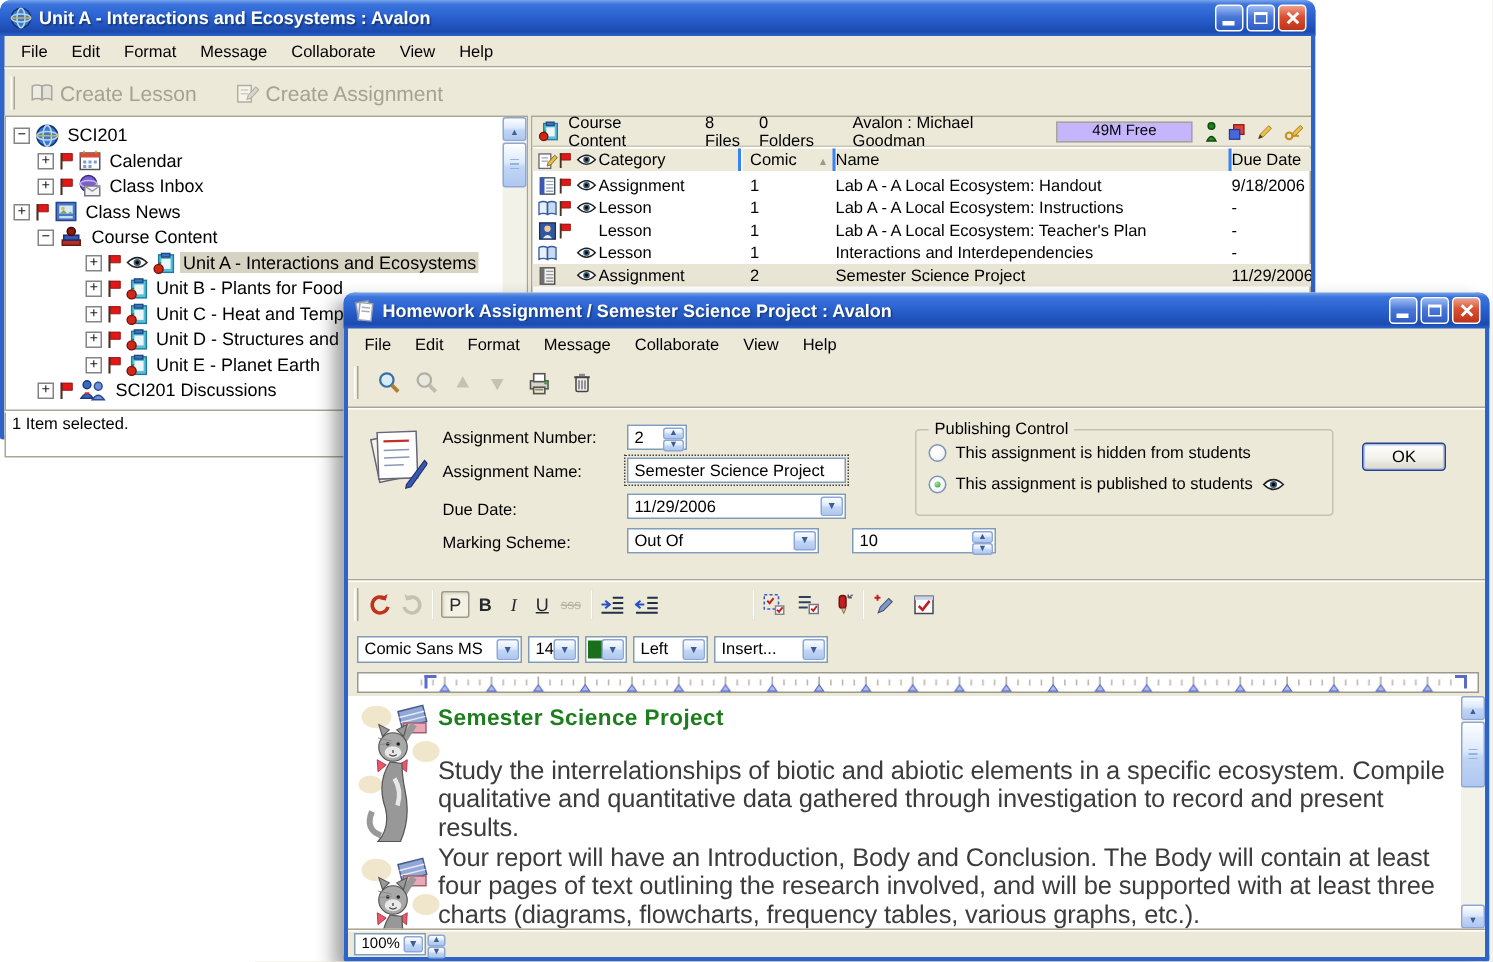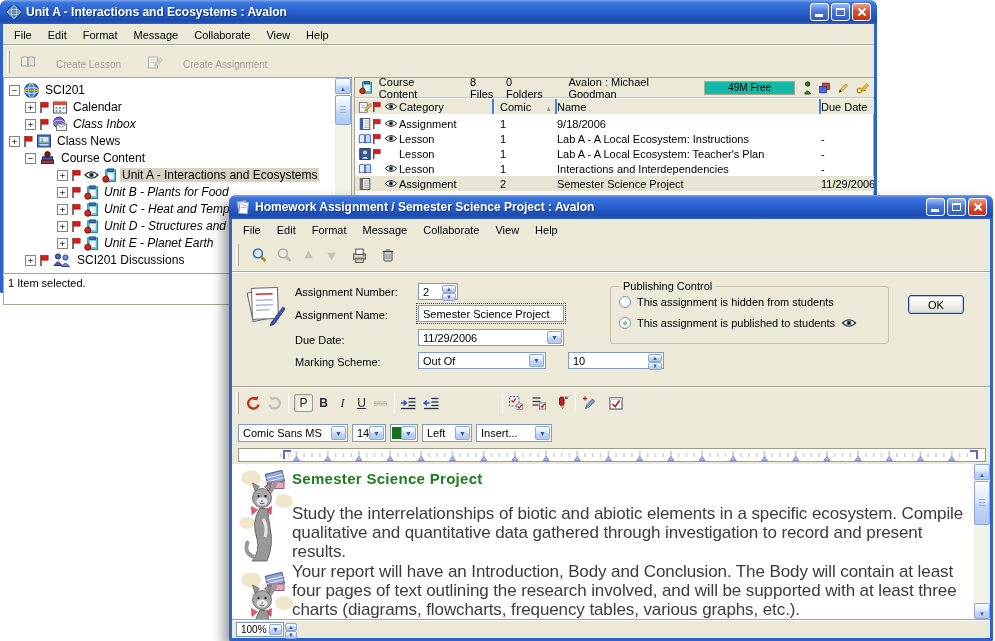--- a/index.html
+++ b/index.html
@@ -24,30 +24,30 @@
   .gmax{width:9px;height:8px;border:1px solid #fff;border-top:2px solid #fff}
   .gx{width:10px;height:10px;position:relative}
   .gx::before,.gx::after{content:"";position:absolute;left:4px;top:0;width:2px;height:10px;background:#fff}
   .gx::before{transform:rotate(45deg)}.gx::after{transform:rotate(-45deg)}
   .menubar{position:absolute;display:flex;align-items:center;font-size:11px;height:19px;padding-left:4px;gap:2px}
   .menu{padding:2px 7px}
   .grip{width:3px;border-left:1px solid #fff;border-right:1px solid #A9A694;height:22px;margin:0 4px}
   .groove{position:absolute;height:2px;border-top:1px solid #A9A694;border-bottom:1px solid #fff}
   .disabled{color:#A5A195}
   .disabled svg{filter:grayscale(1) opacity(.45)}
-  .tbbtn{display:flex;align-items:flex-end;gap:20px;font-size:10px;padding:2px 6px}
+  .tbbtn{display:flex;align-items:flex-end;gap:4px;font-size:14px;padding:2px 6px}
   
   .panel{position:absolute;background:#fff;border:1px solid #A9A694}
   .trow{position:absolute;height:16px;display:flex;align-items:center;gap:3px;font-size:12px;white-space:nowrap}
   .exp{width:11px;height:11px;border:1px solid #848484;background:#fff;font:9px/9px "DejaVu Sans Mono",monospace;
     display:flex;align-items:center;justify-content:center;color:#222;flex:none}
   .exp.plus::before{content:"+"} .exp.minus::before{content:"\2212"}
   .tlabel{padding:0 2px}
   .tlabel.sel{background:#D7D3C3}
-  .ital{font-style:italic}
+  .ital{}
   
   .lrow{position:absolute;left:0;height:15px;width:519px;display:flex;align-items:center;font-size:11px;white-space:nowrap}
   .c-icon{width:14px;margin-left:3px;flex:none}.c-flag{width:12px;flex:none}.c-eye{width:15px;flex:none}
   .c-cat{width:95px;flex:none;overflow:hidden}.c-num{width:63px;flex:none;padding-left:6px;overflow:hidden}
   .c-name{width:264px;flex:none;overflow:hidden}.c-due{flex:1;overflow:hidden}
   .hcell{border-right:2px solid #3b82f6;box-shadow:1px 0 0 #fff;height:15px;display:flex;align-items:center}
   .sortarrow::before{content:"\25B2";font-size:7px;color:#9C9A8C;margin-left:14px}
   
   .xb{background:linear-gradient(180deg,#FDFEFF 0%,#DCE9FB 45%,#C2D6F5 55%,#AFC8F0 100%);
     border:1px solid #8DA8D8;border-radius:2px;color:#3E5D93;display:flex;align-items:center;justify-content:center}
@@ -480,21 +480,21 @@
 
   <div class="panel" style="left:354px;top:77px;width:520px;height:196px">
     <div class="r flex" style="left:0;top:0;width:519px;height:20px;background:#ECE9D8;border-bottom:1px solid #C9C5B5;font-size:11px;gap:6px;padding:0 4px">
       <svg width="15" height="15">
           <use href="#i-unit"></use>
         </svg>
       <span>Course Content</span>
       <span style="margin-left:14px">8 Files</span>
       <span>0 Folders</span>
       <span style="margin-left:14px">Avalon : Michael Goodman</span>
-      <span class="flex" style="margin-left:8px;width:98px;height:14px;background:#14b8a6;border:1px solid #A9A694;justify-content:center;font-size:10px">49M Free</span>
+      <span class="flex" style="margin-left:8px;width:98px;height:14px;background:#c4b5fd;border:1px solid #A9A694;justify-content:center;font-size:10px">49M Free</span>
       <svg width="10" height="14" style="margin-left:2px">
           <use href="#i-persong"></use>
         </svg>
       <svg width="14" height="14">
           <use href="#i-copy"></use>
         </svg>
       <svg width="14" height="14">
           <use href="#i-pencil"></use>
         </svg>
       <svg width="15" height="15">
@@ -536,20 +536,21 @@
             <use href="#i-flag"></use>
           </svg>
         </span>
       <span class="c-eye">
           <svg width="14" height="9">
             <use href="#i-eye"></use>
           </svg>
         </span>
       <span class="c-cat">Assignment</span>
       <span class="c-num">1</span>
+      <span class="c-name">Lab A - A Local Ecosystem: Handout</span>
       <span class="c-due">9/18/2006</span>
     </div>
     <div class="lrow" style="top:53px">
       <span class="c-icon">
           <svg width="14" height="14">
             <use href="#i-bookopen"></use>
           </svg>
         </span>
       <span class="c-flag">
           <svg width="9" height="12">

